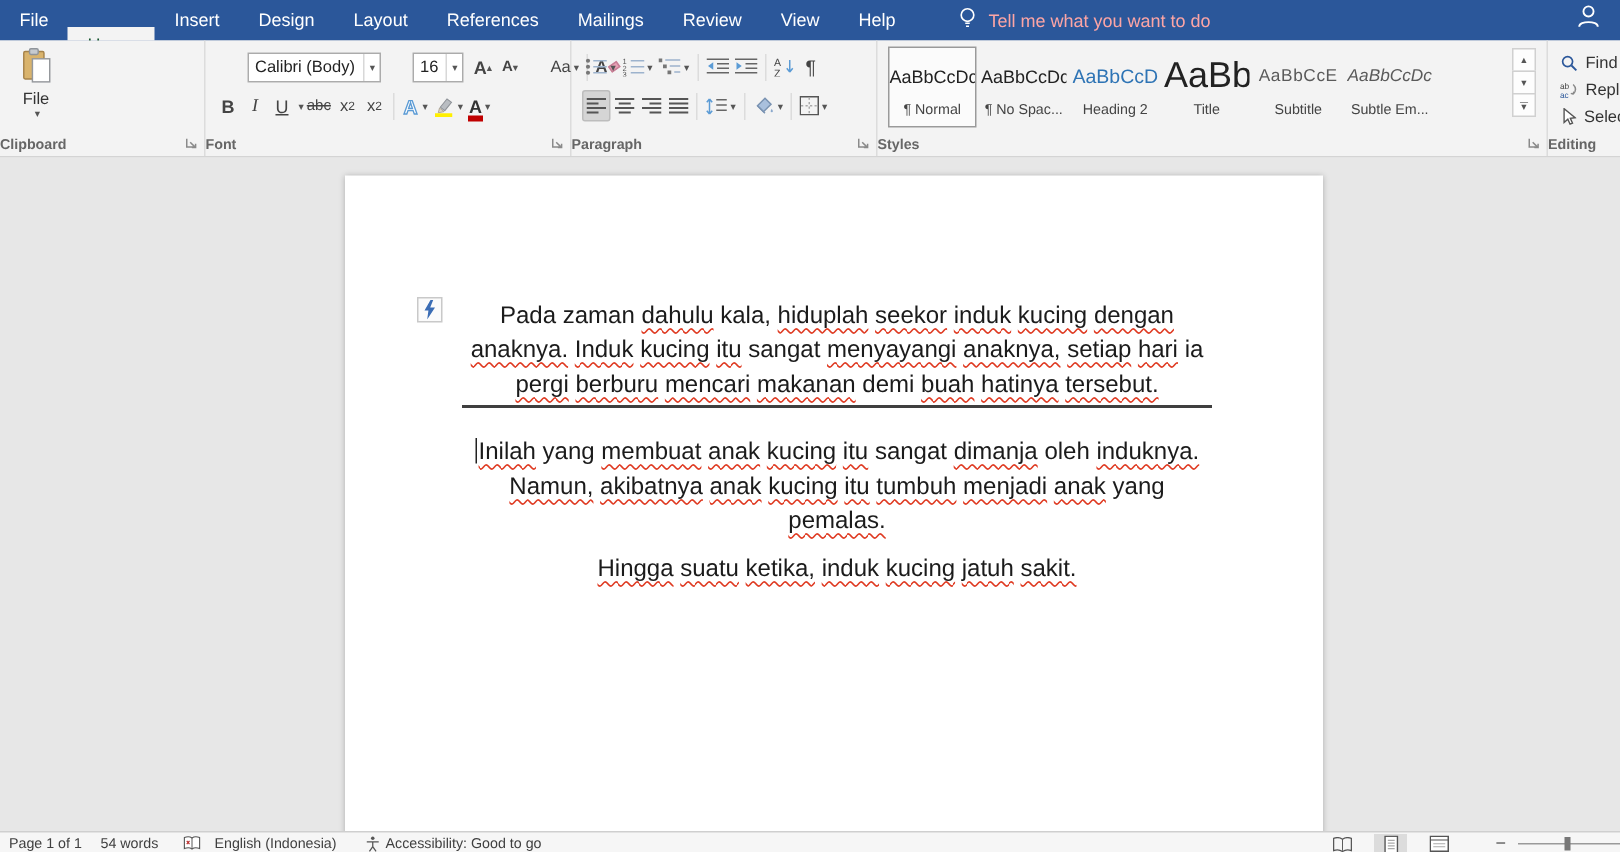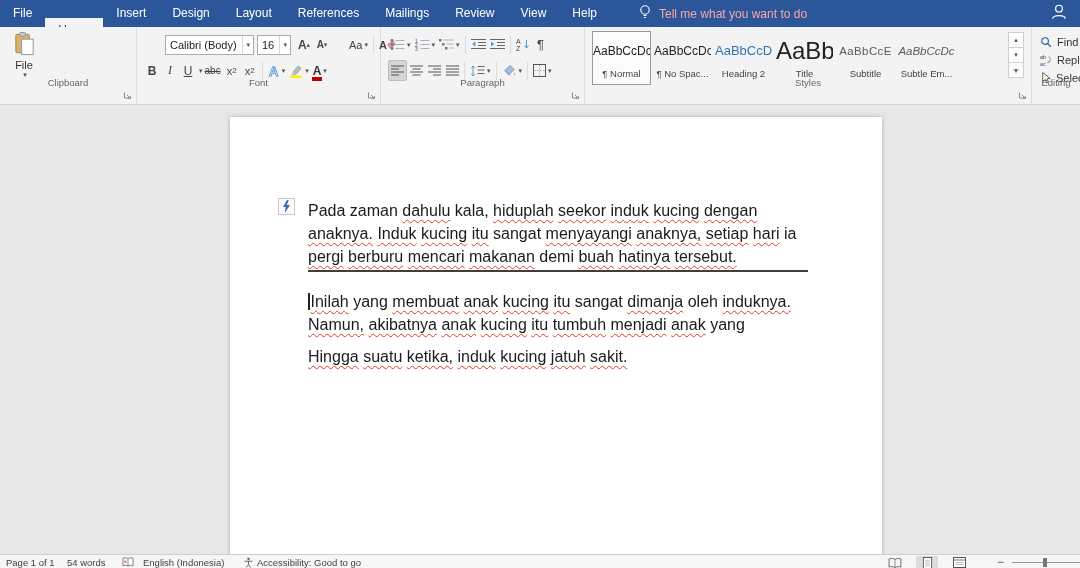--- a/index.html
+++ b/index.html
@@ -12,22 +12,22 @@
               display:flex; align-items:stretch; }
   .tab { padding:0 13px; line-height:27px; color:#fff; font-size:12px; white-space:nowrap; }
   .tab.active { background:#f3f3f3; color:#14532d; margin-top:18px; line-height:25px; }
   .tellme { display:flex; align-items:center; gap:7px; margin-left:28px; color:#fca5a5; font-size:12px; }
   .account { margin-left:auto; display:flex; align-items:center; padding-right:0; width:30px; }
 
   
   #ribbon { position:absolute; top:27px; left:0; right:0; height:78px; background:#f3f3f3;
             border-bottom:1px solid #d4d4d4; }
   .group { position:absolute; top:0; height:77px; border-right:1px solid #dcdcdc; }
-  .group-label { position:absolute; bottom:16px; left:0; right:0; text-align:center;
-                 font-size:9.5px; color:#666; }
+  .group-label { position:absolute; bottom:2px; left:0; right:0; 
+                 font-size:9.5px; color:#666;font-weight:bold; }
   .launcher { position:absolute; right:3px; bottom:3px; width:11px; height:11px;
               display:flex; align-items:center; justify-content:center; }
   .row { position:absolute; display:flex; align-items:center; }
   .rbtn { display:flex; align-items:center; justify-content:center; height:21px; min-width:18px;
           padding:0 2px; color:#444; font-size:12px; border-radius:2px; }
   .rbtn.on { background:#d5d5d5; border:1px solid #bdbdbd; }
   .dd { font-family:"DejaVu Sans", sans-serif; font-size:7px; color:#555; margin-left:2px; }
   .vsep { width:1px; height:18px; background:#dcdcdc; margin:0 3px; }
   .combo { height:20px; background:#fff; border:1px solid #ababab; display:flex;
            align-items:center; font-size:11px; color:#222; padding-left:4px; }
@@ -52,21 +52,21 @@
   .gsb { width:16px; height:16px; border:1px solid #d0d0d0; background:#fdfdfd; display:flex;
          align-items:center; justify-content:center; font-size:7px; color:#555;
          font-family:"DejaVu Sans", sans-serif; }
 
   
   .edit-item { display:flex; align-items:center; gap:5px; font-size:11px; color:#333;
                height:18px; white-space:nowrap; }
 
   
   #doc-area { position:absolute; top:105px; left:0; right:0; bottom:14px; background:#e7e7e7;
-              overflow:hidden; }
+              overflow:hidden;text-align:center; }
   #page { position:absolute; left:230px; top:12px; width:652px; height:560px; background:#fff;
           box-shadow:0 0 4px rgba(0,0,0,.25); }
   #text { position:absolute; left:78px; top:82px; width:500px; font-size:16px; line-height:23px;
           color:#1b1b1b; }
   .para { margin:0 0 9px 0; }
   .para.bb { border-bottom:2px solid #3f3f3f; padding-bottom:2px; margin-bottom:18px; }
   .line { white-space:nowrap; }
   .sp { text-decoration-line:underline; text-decoration-style:wavy; text-decoration-color:#df3a22;
         text-decoration-thickness:1px; text-underline-offset:3px; }
   .caret { display:inline-block; width:1.5px; height:17px; background:#222;
@@ -140,21 +140,21 @@
           </svg>
       </div>
     </div>
 
     <div class="group" style="left:137px;width:244px;">
       <div class="row" style="left:6px;top:7px;">
         <div class="combo" style="width:89px;margin-left:22px;">
           <span>Calibri (Body)</span>
           <span class="dd">▾</span>
         </div>
-        <div class="combo" style="width:34px;margin-left:3px;text-align:center;">
+        <div class="combo" style="width:34px;margin-left:21px;text-align:center;">
           <span>16</span>
           <span class="dd">▾</span>
         </div>
         <div class="rbtn" style="margin-left:4px;">
           <span style="font-size:12px;font-weight:bold;">A</span>
             <sup class="dd" style="margin-left:0;">▴</sup>
         </div>
         <div class="rbtn">
           <span style="font-size:10px;font-weight:bold;">A</span>
             <sup class="dd" style="margin-left:0;">▾</sup>
@@ -396,20 +396,21 @@
       </div>
       <div id="text">
           <div class="para bb">
             <div class="line"><span>Pada</span> <span>zaman</span> <span class="sp">dahulu</span> <span>kala,</span> <span class="sp">hiduplah</span> <span class="sp">seekor</span> <span class="sp">induk</span> <span class="sp">kucing</span> <span class="sp">dengan</span></div>
             <div class="line"><span class="sp">anaknya.</span> <span class="sp">Induk</span> <span class="sp">kucing</span> <span class="sp">itu</span> <span>sangat</span> <span class="sp">menyayangi</span> <span class="sp">anaknya,</span> <span class="sp">setiap</span> <span class="sp">hari</span> <span>ia</span></div>
             <div class="line"><span class="sp">pergi</span> <span class="sp">berburu</span> <span class="sp">mencari</span> <span class="sp">makanan</span> <span>demi</span> <span class="sp">buah</span> <span class="sp">hatinya</span> <span class="sp">tersebut.</span></div>
           </div>
           <div class="para">
             <div class="line"><span class="caret"></span><span class="sp">Inilah</span> <span>yang</span> <span class="sp">membuat</span> <span class="sp">anak</span> <span class="sp">kucing</span> <span class="sp">itu</span> <span>sangat</span> <span class="sp">dimanja</span> <span>oleh</span> <span class="sp">induknya.</span></div>
             <div class="line"><span class="sp">Namun,</span> <span class="sp">akibatnya</span> <span class="sp">anak</span> <span class="sp">kucing</span> <span class="sp">itu</span> <span class="sp">tumbuh</span> <span class="sp">menjadi</span> <span class="sp">anak</span> <span>yang</span></div>
+            <div class="line"><span class="sp">pemalas.</span></div>
           </div>
           <div class="para">
             <div class="line"><span class="sp">Hingga</span> <span class="sp">suatu</span> <span class="sp">ketika,</span> <span class="sp">induk</span> <span class="sp">kucing</span> <span class="sp">jatuh</span> <span class="sp">sakit.</span></div>
           </div>
         </div>
     </div>
   </div>
 
   <div id="status">
     <div class="st" style="left:6px;">Page 1 of 1</div>

